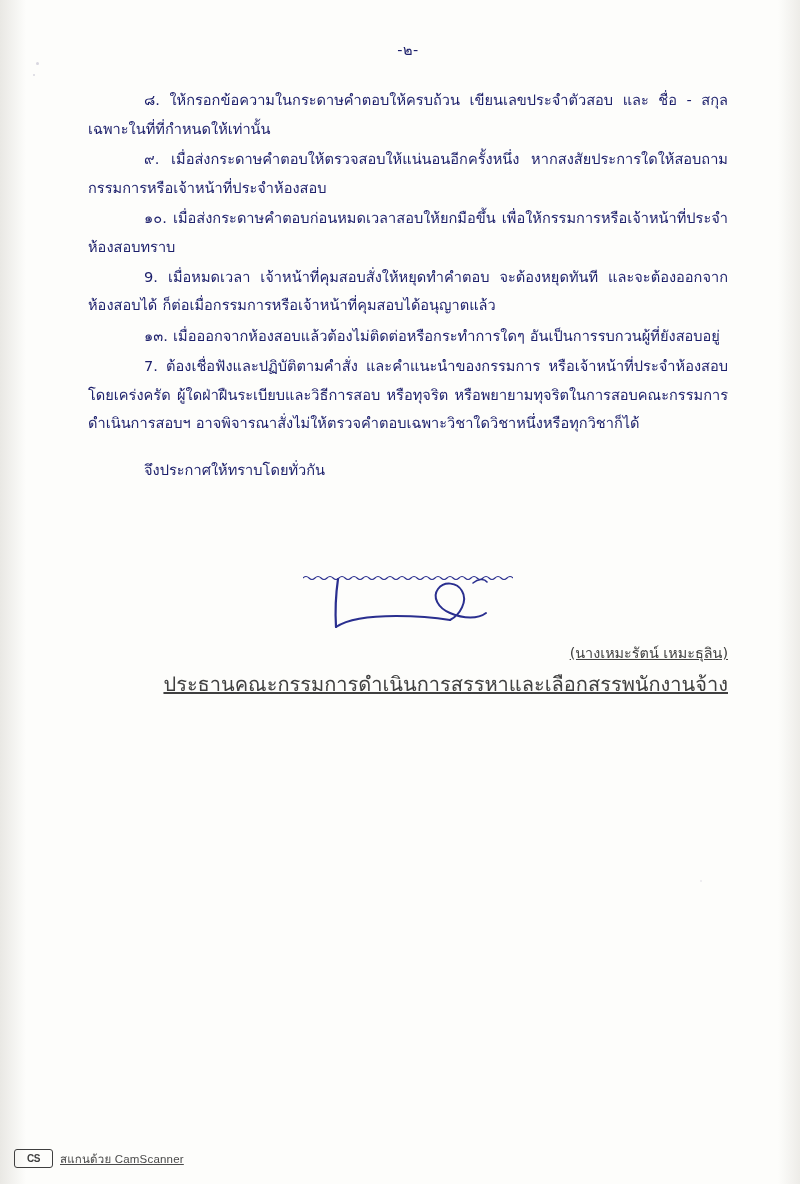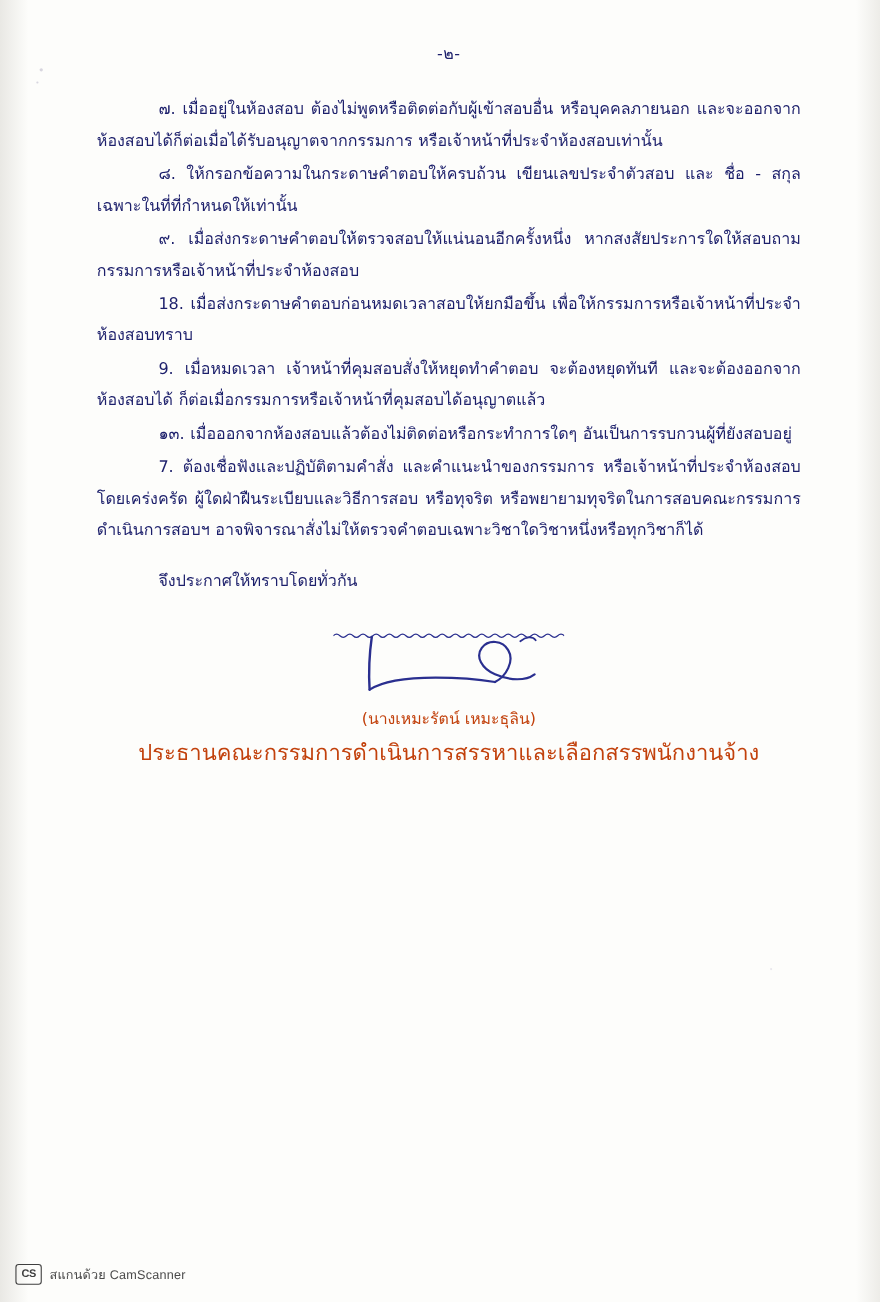--- a/index.html
+++ b/index.html
@@ -92,22 +92,23 @@
     font-weight: 700;
     letter-spacing: 1px;
   }
 
   
   #signature-block {
     position: absolute;
     left: 88px;
     top: 575px;
     width: 640px;
-    text-align: center;
-    color: #c2410c;
+    text-align: right;
+    color: #404040;
+    text-decoration: underline;
   }
   #signature-mark {
     height: 66px;
     position: relative;
   }
   #signature-mark svg {
     position: absolute;
     left: 50%;
     transform: translateX(-50%);
     top: 0;
@@ -134,57 +135,57 @@
   
   #camscanner-footer {
     position: absolute;
     left: 14px;
     bottom: 16px;
     display: flex;
     align-items: center;
     gap: 7px;
   }
   #cs-logo {
-    width: 24px;
+    width: 39px;
     height: 19px;
     border: 1.6px solid #3f3f3f;
     border-radius: 3px;
     color: #3f3f3f;
     font-size: 10px;
     font-weight: 700;
     display: flex;
     align-items: center;
     justify-content: center;
     letter-spacing: -.5px;
     font-family: "Liberation Sans", sans-serif;
   }
   #cs-text {
     font-size: 11.5px;
     color: #4a4a4a;
     font-family: "Liberation Sans", sans-serif;
     letter-spacing: .2px;
+    text-decoration: underline;
   }
 </style>
 </head>
 <body>
 
 <div id="scan-page">
 
   <span class="speck" style="left:36px;top:62px;width:3px;height:3px;"></span>
   <span class="speck" style="left:33px;top:74px;width:2px;height:2px;"></span>
   <span class="speck" style="left:700px;top:880px;width:2px;height:2px;opacity:.3;"></span>
 
   <div id="doc-body">
 
     <p class="page-number">-๒-</p>
 
-    <p class="para">๗. เมื่ออยู่ในห้องสอบ ต้องไม่พูดหรือติดต่อกับผู้เข้าสอบอื่น หรือบุคคลภายนอก และจะออกจากห้องสอบได้ก็ต่อเมื่อได้รับอนุญาตจากกรรมการ หรือเจ้าหน้าที่ประจำห้องสอบเท่านั้น</p>
     <p class="para">๘. ให้กรอกข้อความในกระดาษคำตอบให้ครบถ้วน เขียนเลขประจำตัวสอบ และ ชื่อ - สกุล เฉพาะในที่ที่กำหนดให้เท่านั้น</p>
     <p class="para">๙. เมื่อส่งกระดาษคำตอบให้ตรวจสอบให้แน่นอนอีกครั้งหนึ่ง หากสงสัยประการใดให้สอบถามกรรมการหรือเจ้าหน้าที่ประจำห้องสอบ</p>
-    <p class="para">18. เมื่อส่งกระดาษคำตอบก่อนหมดเวลาสอบให้ยกมือขึ้น เพื่อให้กรรมการหรือเจ้าหน้าที่ประจำ ห้องสอบทราบ</p>
+    <p class="para">๑๐. เมื่อส่งกระดาษคำตอบก่อนหมดเวลาสอบให้ยกมือขึ้น เพื่อให้กรรมการหรือเจ้าหน้าที่ประจำ ห้องสอบทราบ</p>
     <p class="para">9. เมื่อหมดเวลา เจ้าหน้าที่คุมสอบสั่งให้หยุดทำคำตอบ จะต้องหยุดทันที และจะต้องออกจากห้องสอบได้ ก็ต่อเมื่อกรรมการหรือเจ้าหน้าที่คุมสอบได้อนุญาตแล้ว</p>
     <p class="para">๑๓. เมื่อออกจากห้องสอบแล้วต้องไม่ติดต่อหรือกระทำการใดๆ อันเป็นการรบกวนผู้ที่ยังสอบอยู่</p>
     <p class="para">7. ต้องเชื่อฟังและปฏิบัติตามคำสั่ง และคำแนะนำของกรรมการ หรือเจ้าหน้าที่ประจำห้องสอบโดยเคร่งครัด ผู้ใดฝ่าฝืนระเบียบและวิธีการสอบ หรือทุจริต หรือพยายามทุจริตในการสอบคณะกรรมการดำเนินการสอบฯ อาจพิจารณาสั่งไม่ให้ตรวจคำตอบเฉพาะวิชาใดวิชาหนึ่งหรือทุกวิชาก็ได้</p>
 
     <p class="closing">จึงประกาศให้ทราบโดยทั่วกัน</p>
 
 
   </div>
 
   <div id="signature-block">

